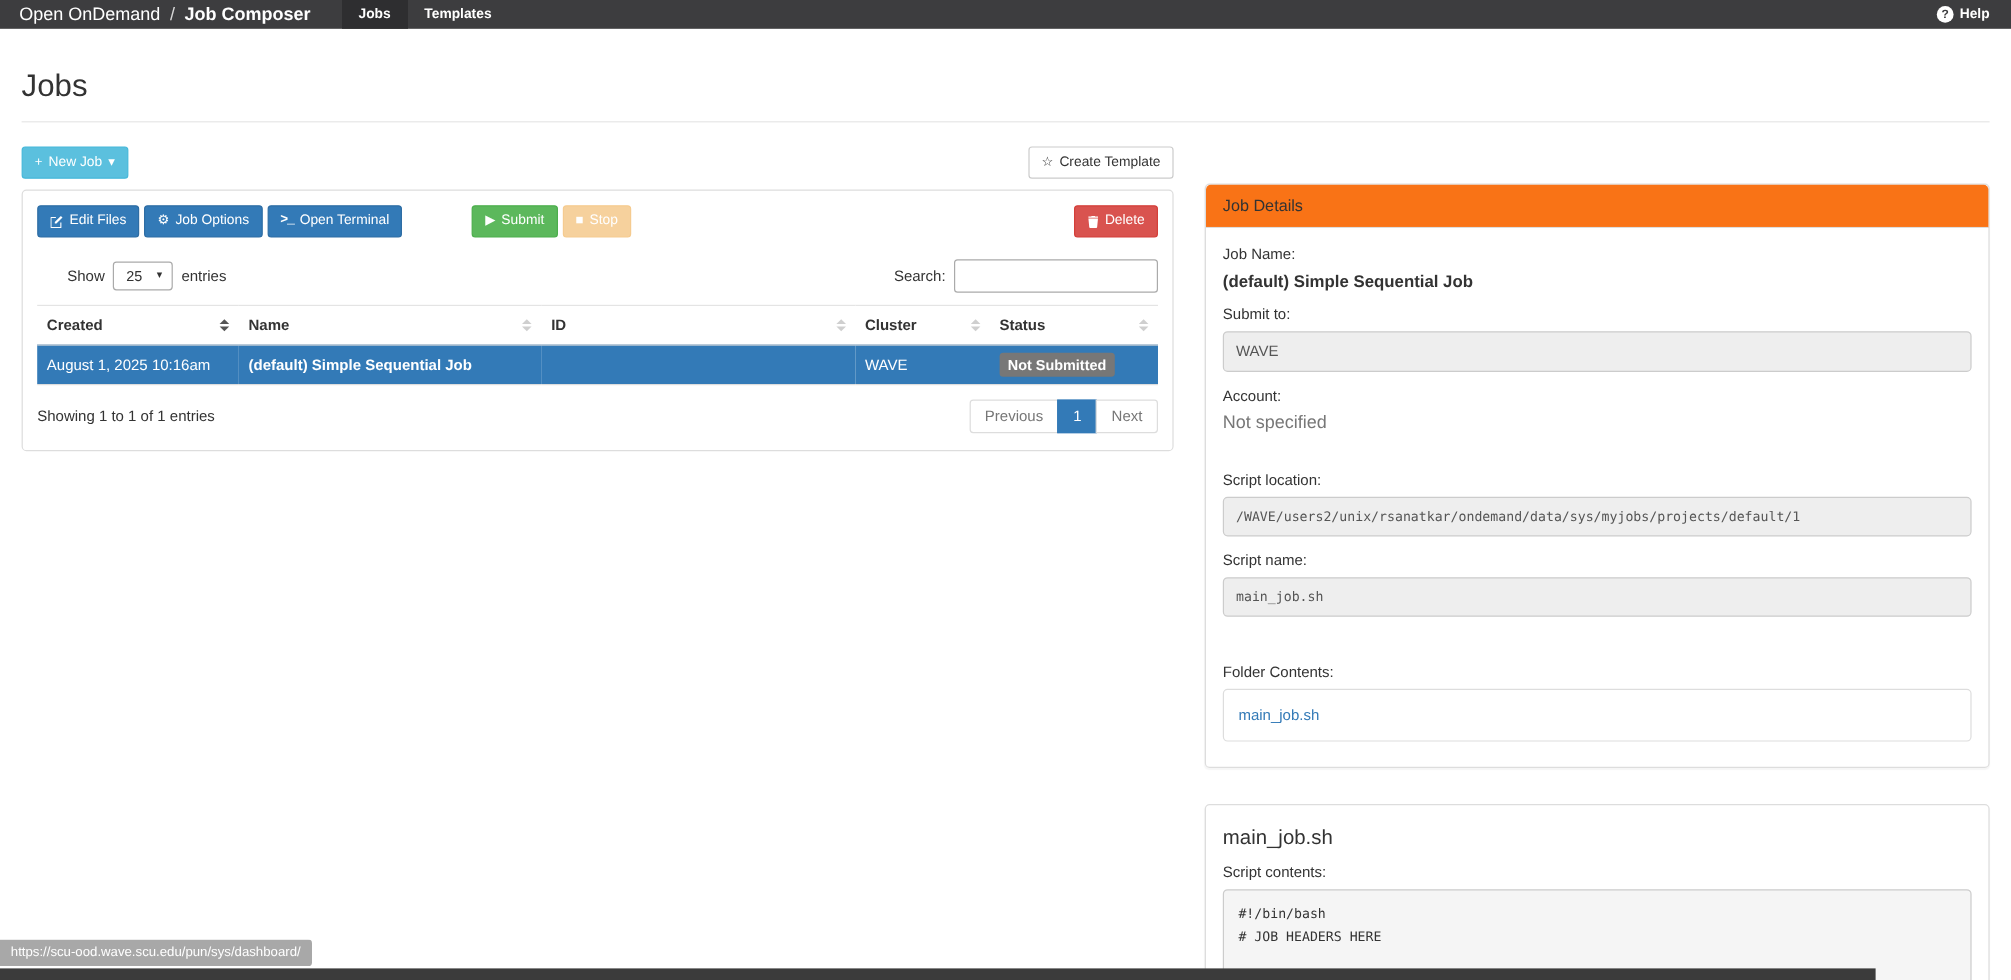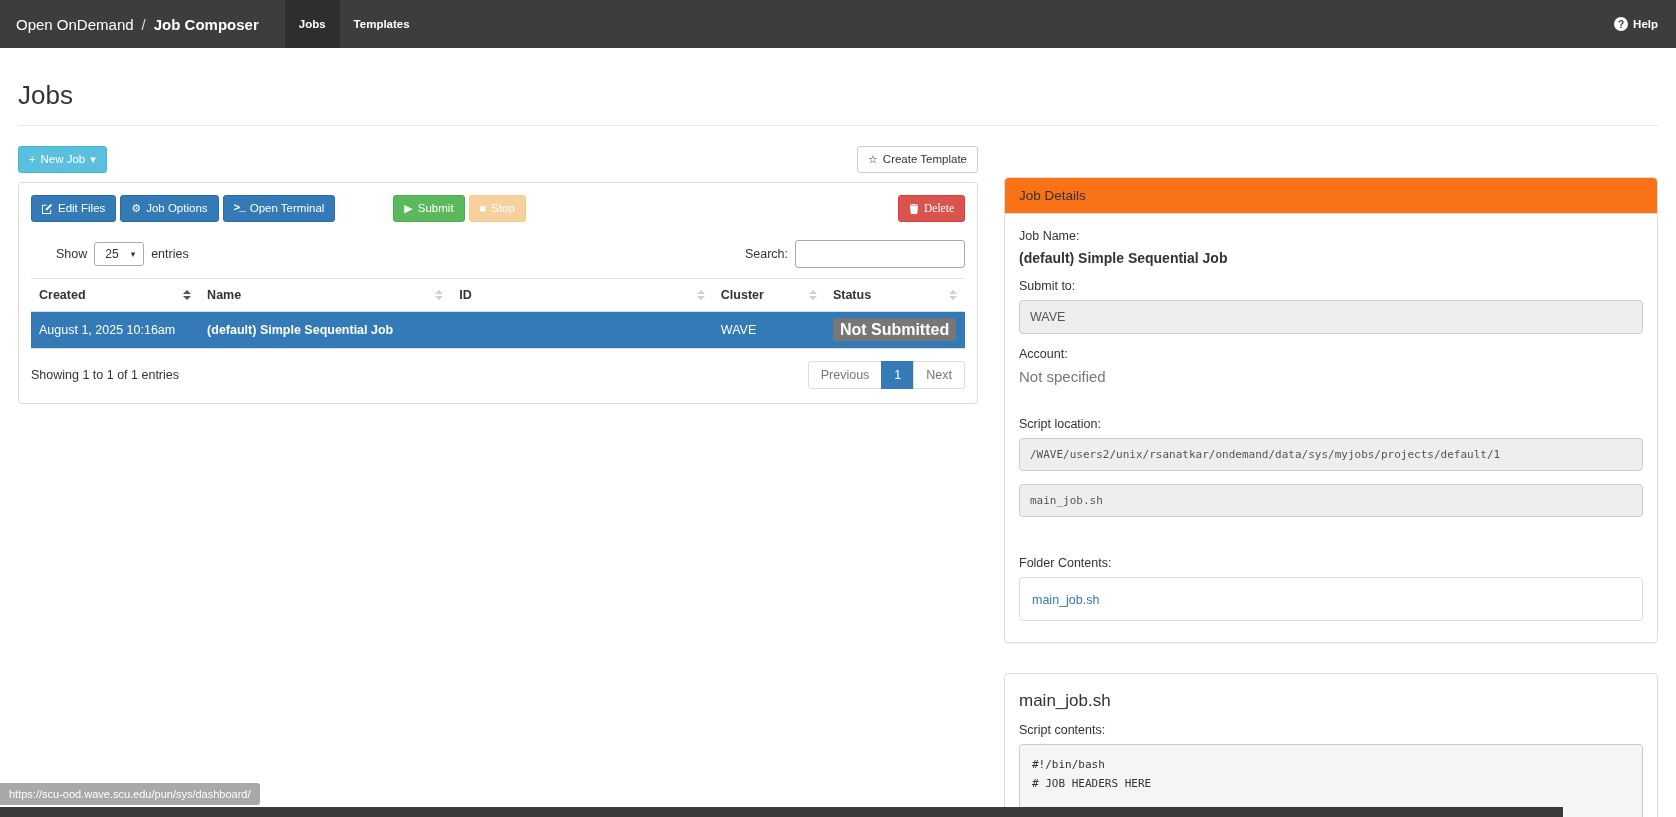--- a/index.html
+++ b/index.html
@@ -1,20 +1,20 @@
 <!DOCTYPE html>
 <html><head>
 <meta charset="utf-8">
 <style>
   * { box-sizing: border-box; margin: 0; padding: 0; }
   html, body { background: #fff; width: 1676px; height: 817px; overflow: hidden;
     font-family: "Liberation Sans", "DejaVu Sans", sans-serif; color: #333; }
 
   
-  .navbar { height: 48px; background: #3d3d3f; display: flex; align-items: stretch; color: #fff; }
+  .navbar { height: 24px; background: #3d3d3f; display: flex; align-items: stretch; color: #fff; }
   .brand-area { display: flex; align-items: center; padding: 0 16px 0 16px; font-size: 15px; white-space: nowrap; }
   .brand-area .sep { margin: 0 8px; color: #d8d8d8; }
   .brand-area .app { font-weight: bold; }
   .nav-tabs { display: flex; align-items: stretch; margin-left: 10px; }
   .nav-tab { display: flex; align-items: center; padding: 0 14px; font-size: 11.5px; font-weight: bold;
     color: #fff; cursor: pointer; text-decoration: none; }
   .nav-tab.active { background: #2e2e30; }
   .nav-right { margin-left: auto; display: flex; align-items: center; padding-right: 18px; }
   .help-link { display: flex; align-items: center; gap: 5px; font-size: 11.5px; font-weight: bold;
     color: #fff; cursor: pointer; text-decoration: none; }
@@ -44,21 +44,21 @@
   .term-ic { font-family: "Liberation Mono", "DejaVu Sans Mono", monospace; font-weight: bold; font-size: 10px; letter-spacing: -1px; }
 
   
   .top-actions { display: flex; justify-content: space-between; align-items: flex-start; margin-bottom: 9px; }
 
   
   .table-panel { border: 1px solid #ddd; border-radius: 4px; padding: 12px 12px 4px; background: #fff; }
   .action-row { display: flex; align-items: flex-start; margin-bottom: 18px; }
   .action-row .grp { display: flex; gap: 4px; }
   .grp-submit { margin-left: 58px; }
-  .delete-wrap { margin-left: auto; font-family: Liberation Serif, serif; }
+  .delete-wrap { margin-left: auto; }
 
   .table-controls { display: flex; justify-content: space-between; align-items: center; margin-bottom: 10px; font-size: 12.5px; margin-left: 25px; }
   .show-entries { display: flex; align-items: center; gap: 7px; }
   .fake-select { border: 1px solid #aaa; border-radius: 3px; padding: 4px 8px 4px 10px; display: inline-flex;
     align-items: center; gap: 12px; font-size: 12px; background: #fff; cursor: pointer; }
   .fake-select .caret { font-size: 9px; color: #333; }
   .search-wrap { display: flex; align-items: center; gap: 7px; }
   .search-wrap input { width: 170px; height: 28px; border: 1px solid #aaa; border-radius: 3px; padding: 0 8px;
     font-size: 12.5px; font-family: inherit; }
 
@@ -67,21 +67,21 @@
   .th-flex { display: flex; align-items: center; justify-content: space-between; }
   .sort { display: inline-flex; flex-direction: column; gap: 2px; margin-left: 8px; }
   .sort i { width: 0; height: 0; border-left: 4px solid transparent; border-right: 4px solid transparent; }
   .sort .up   { border-bottom: 4px solid #cfcfcf; }
   .sort .down { border-top: 4px solid #cfcfcf; }
   .sort.sorted .up { border-bottom-color: #555; }
   .sort.sorted .down { border-top-color: #555; }
   table.jobs td { padding: 9px 8px; border-bottom: 1px solid #ddd; }
   tr.selected { background: #337ab7; color: #fff; cursor: pointer; }
   tr.selected td.name { font-weight: bold; }
-  .badge { background: #777; color: #fff; font-size: 16px; font-weight: bold; padding: 3px 7px; border-radius: 3px; white-space: nowrap; margin-top: 36px; }
+  .badge { background: #777; color: #fff; font-size: 12px; font-weight: bold; padding: 3px 7px; border-radius: 3px; white-space: nowrap; margin-top: 36px; }
 
   .table-footer { display: flex; justify-content: space-between; align-items: center; padding: 12px 0 10px; font-size: 12.5px; gap: 48px; }
   .pagination { display: inline-flex; }
   .page-btn { border: 1px solid #ddd; background: #fff; color: #777; padding: 6px 12px; font-size: 12.5px; cursor: pointer; margin-left: -1px; }
   .page-btn.first { border-radius: 3px 0 0 3px; margin-left: 0; }
   .page-btn.last { border-radius: 0 3px 3px 0; }
   .page-btn.active { background: #337ab7; border-color: #337ab7; color: #fff; }
 
   
   .panel { border: 1px solid #ddd; border-radius: 4px; background: #fff; margin-bottom: 30px;
@@ -301,20 +301,21 @@
           <div class="ro-input">WAVE</div>
 
           <span class="field-label">Account:</span>
           <div class="plain-value">Not specified</div>
 
           <div class="gap-lg"></div>
 
           <span class="field-label">Script location:</span>
           <div class="ro-input mono">/WAVE/users2/unix/rsanatkar/ondemand/data/sys/myjobs/projects/default/1</div>
 
+          <span class="field-label">Script name:</span>
           <div class="ro-input mono">main_job.sh</div>
 
           <div class="gap-lg"></div>
 
           <span class="field-label">Folder Contents:</span>
           <div class="folder-box">
             <a class="file-link">main_job.sh</a>
           </div>
         </div>
       </div>

